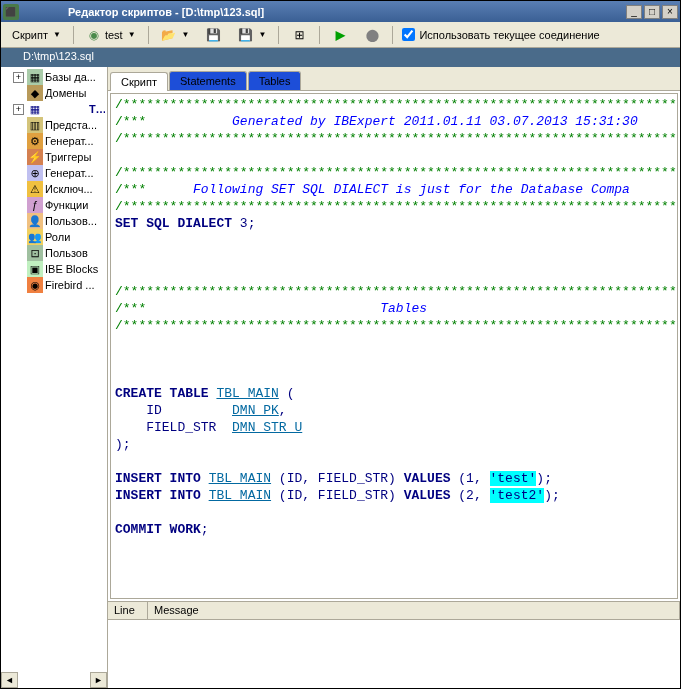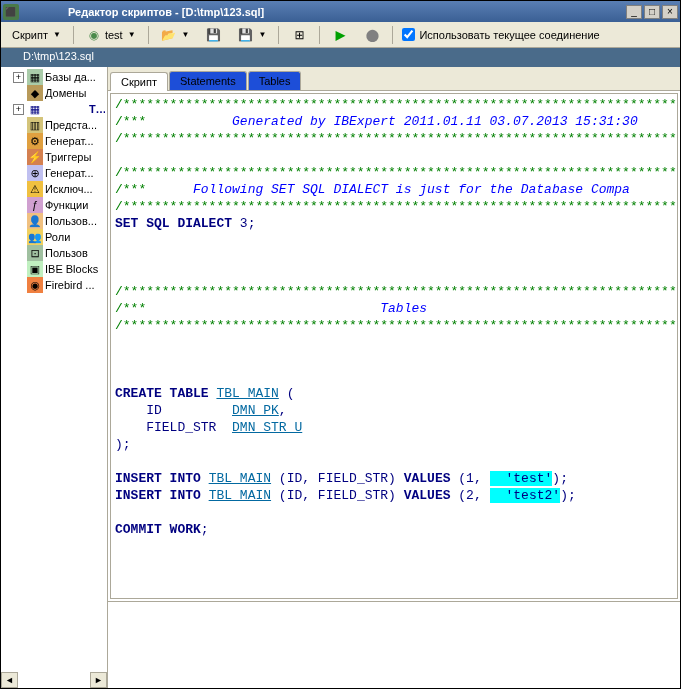--- a/index.html
+++ b/index.html
@@ -44,21 +44,21 @@
 .tab { padding: 3px 10px; border: 1px solid #aca899; border-bottom: none; background: #1d4ed8; margin-right: 1px; cursor: pointer; font-size: 11px; border-radius: 3px 3px 0 0; }
 .tab.active { background: #fff; position: relative; top: 1px; }
 
 .code-wrap { flex: 1; display: flex; flex-direction: column; background: #fff; border: 1px solid #aca899; margin: 2px; overflow: hidden; }
 .code-scroll { flex: 1; overflow: auto; position: relative; }
 .code { font-family: 'Courier New', monospace; font-size: 13px; line-height: 17px; padding: 2px 4px; white-space: pre; color: #000080; }
 .kw { color: #000080; font-weight: bold; }
 .cmt { color: #008000; }
 .cmt-i { color: #0000ff; font-style: italic; }
 .link { color: #0369a1; text-decoration: underline; }
-.lit { background: #00ffff; color: #000080; padding-left: 16px; }
+.lit { background: #00ffff; color: #000080; }
 
 .msg-panel { height: 87px; border-top: 1px solid #aca899; background: #fff; display: flex; flex-direction: column; }
 .msg-header { height: 18px; background: #ece9d8; border-bottom: 1px solid #aca899; display: flex; }
 .msg-col { border-right: 1px solid #aca899; padding: 2px 6px; font-size: 11px; }
 .msg-col.line { width: 40px; }
 .msg-col.message { flex: 1; }
 .msg-body { flex: 1; }
 
 
 .ic-db { background: #aaccaa; } .ic-dm { background: #b89a5a; } .ic-tb { color: #000080; }
@@ -254,18 +254,22 @@
 
 <span class="kw">INSERT INTO</span> <span class="link">TBL_MAIN</span><span> (ID, FIELD_STR) </span><span class="kw">VALUES</span><span> (1, </span><span class="lit">'test'</span><span>);</span>
 <span class="kw">INSERT INTO</span> <span class="link">TBL_MAIN</span><span> (ID, FIELD_STR) </span><span class="kw">VALUES</span><span> (2, </span><span class="lit">'test2'</span><span>);</span>
 
 <span class="kw">COMMIT WORK</span><span>;</span>
 </div>
         </div>
       </div>
 
       <div class="msg-panel">
+        <div class="msg-header">
+          <div class="msg-col line">Line</div>
+          <div class="msg-col message">Message</div>
+        </div>
         <div class="msg-body"></div>
       </div>
 
     </div>
   </div>
 </div>
 
 </body></html>

